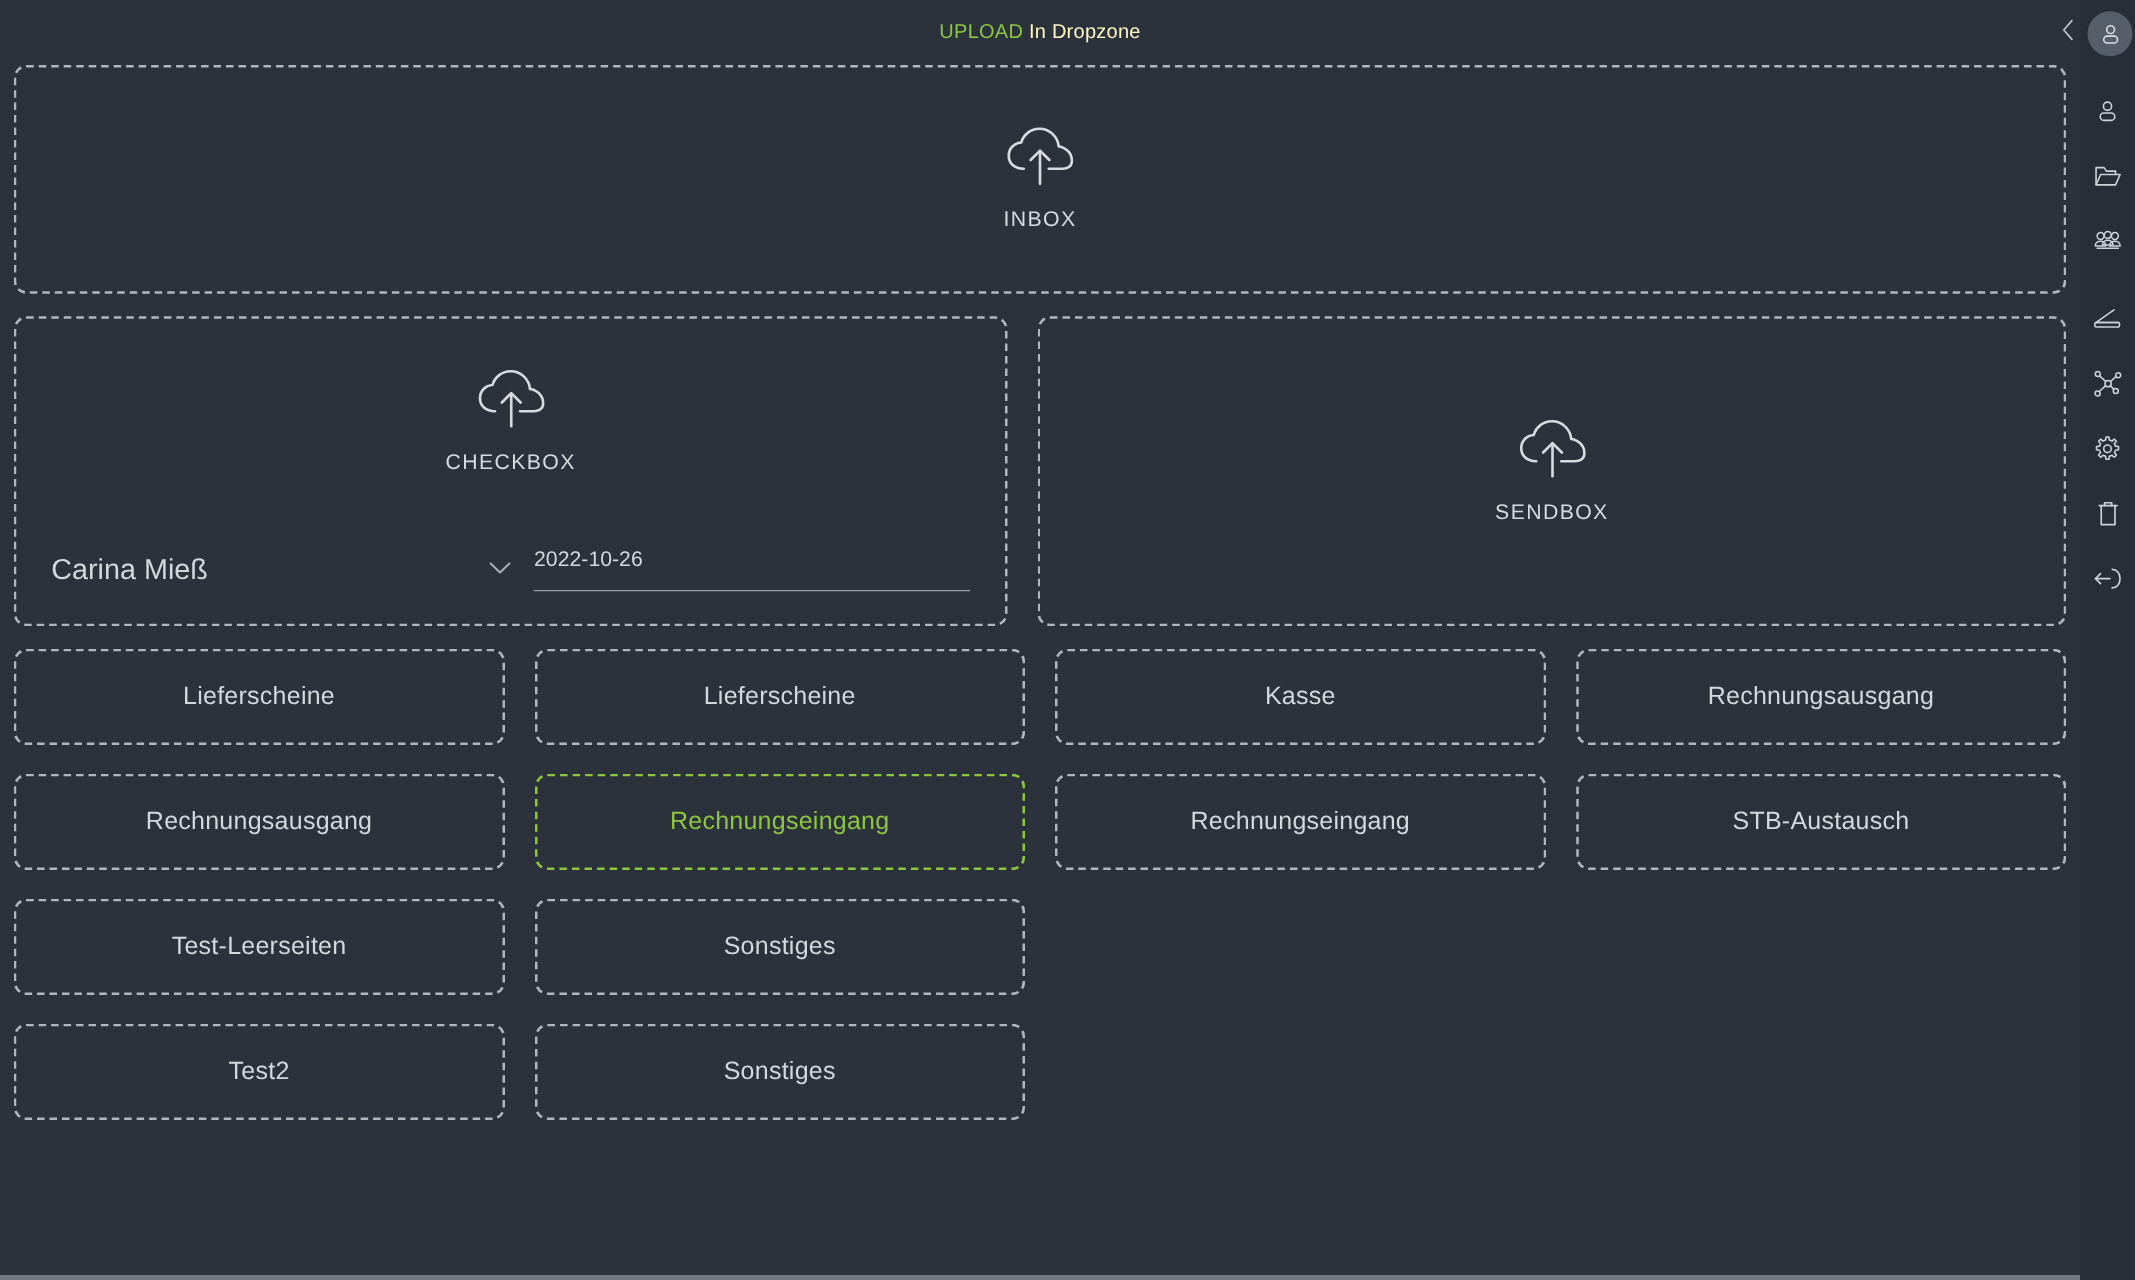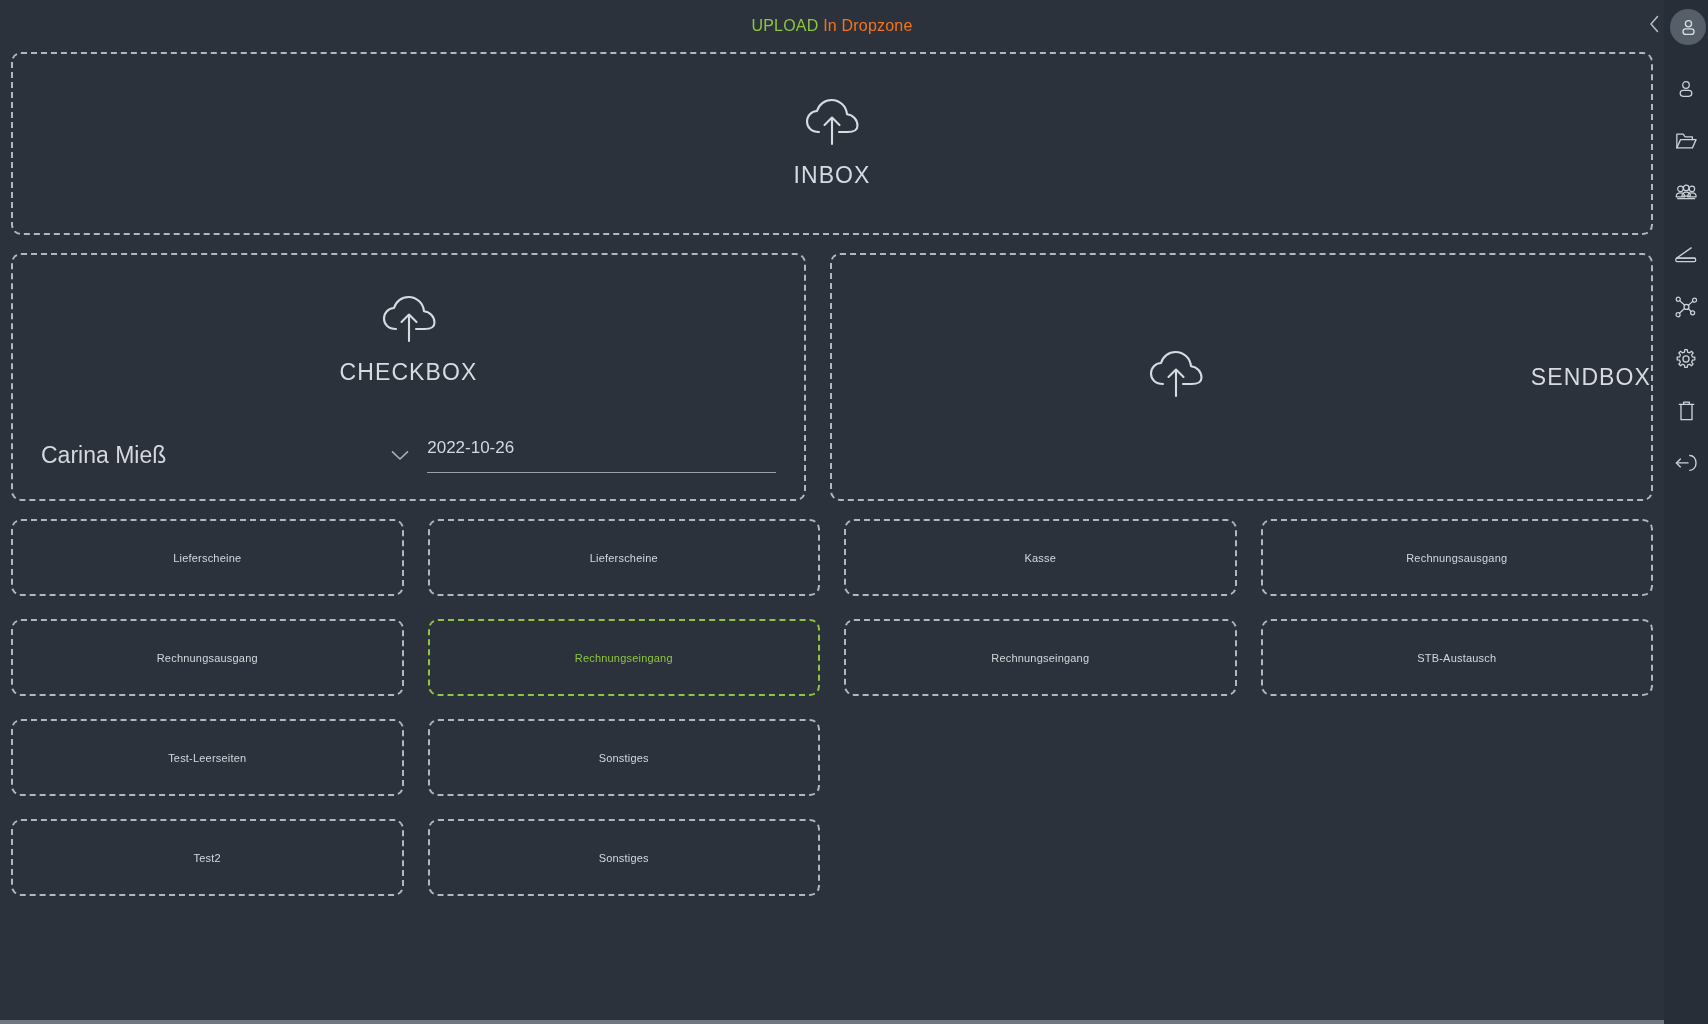--- a/index.html
+++ b/index.html
@@ -31,37 +31,37 @@
   .page-header {
     height: 52px;
     min-height: 52px;
     display: flex;
     align-items: center;
     justify-content: center;
     font-size: 16px;
     letter-spacing: 0.2px;
   }
   .page-header .accent { color: #8dc63f; }
-  .page-header .plain  { color: #f97316; }
+  .page-header .plain  { color: #fef9c3; }
 
   .content-scroll {
     flex: 1 1 auto;
     padding: 0 11px 0 11px;
     overflow: hidden;
   }
 
   
   .dz {
     border: 2px dashed #b2b7be;
     border-radius: 10px;
     background: #2b323c;
     position: relative;
   }
   .dz-label {
-    font-size: 23px;
+    font-size: 17px;
     letter-spacing: 1.1px;
     color: #d7dbe0;
     text-align: center;
   }
   .cloud-icon { display: block; margin: 0 auto; }
 
   
   .inbox-zone {
     height: 183px;
     display: flex;
@@ -111,21 +111,21 @@
     border-bottom: 1px solid #9aa0a8;
     padding-bottom: 14px;
     cursor: text;
   }
   .date-value { font-size: 17px; color: #d4d8dd; }
 
   .sendbox-zone {
     flex: 1 1 auto;
     height: 248px;
     display: flex;
-    flex-direction: row;
+    flex-direction: column;
     align-items: center;
     justify-content: center;
     gap: 10px;
   }
 
   
   .tiles-area {
     display: flex;
     gap: 24px;
     margin-top: 18px;
@@ -142,21 +142,21 @@
     gap: 23px 24px;
   }
   .tile {
     height: 77px;
     border: 2px dashed #b2b7be;
     border-radius: 10px;
     background: #2b323c;
     display: flex;
     align-items: center;
     justify-content: center;
-    font-size: 11px;
+    font-size: 20px;
     color: #d4d8dd;
     cursor: pointer;
     letter-spacing: 0.2px;
   }
   .tile.selected {
     border-color: #8dc63f;
     color: #8dc63f;
   }
 
   

